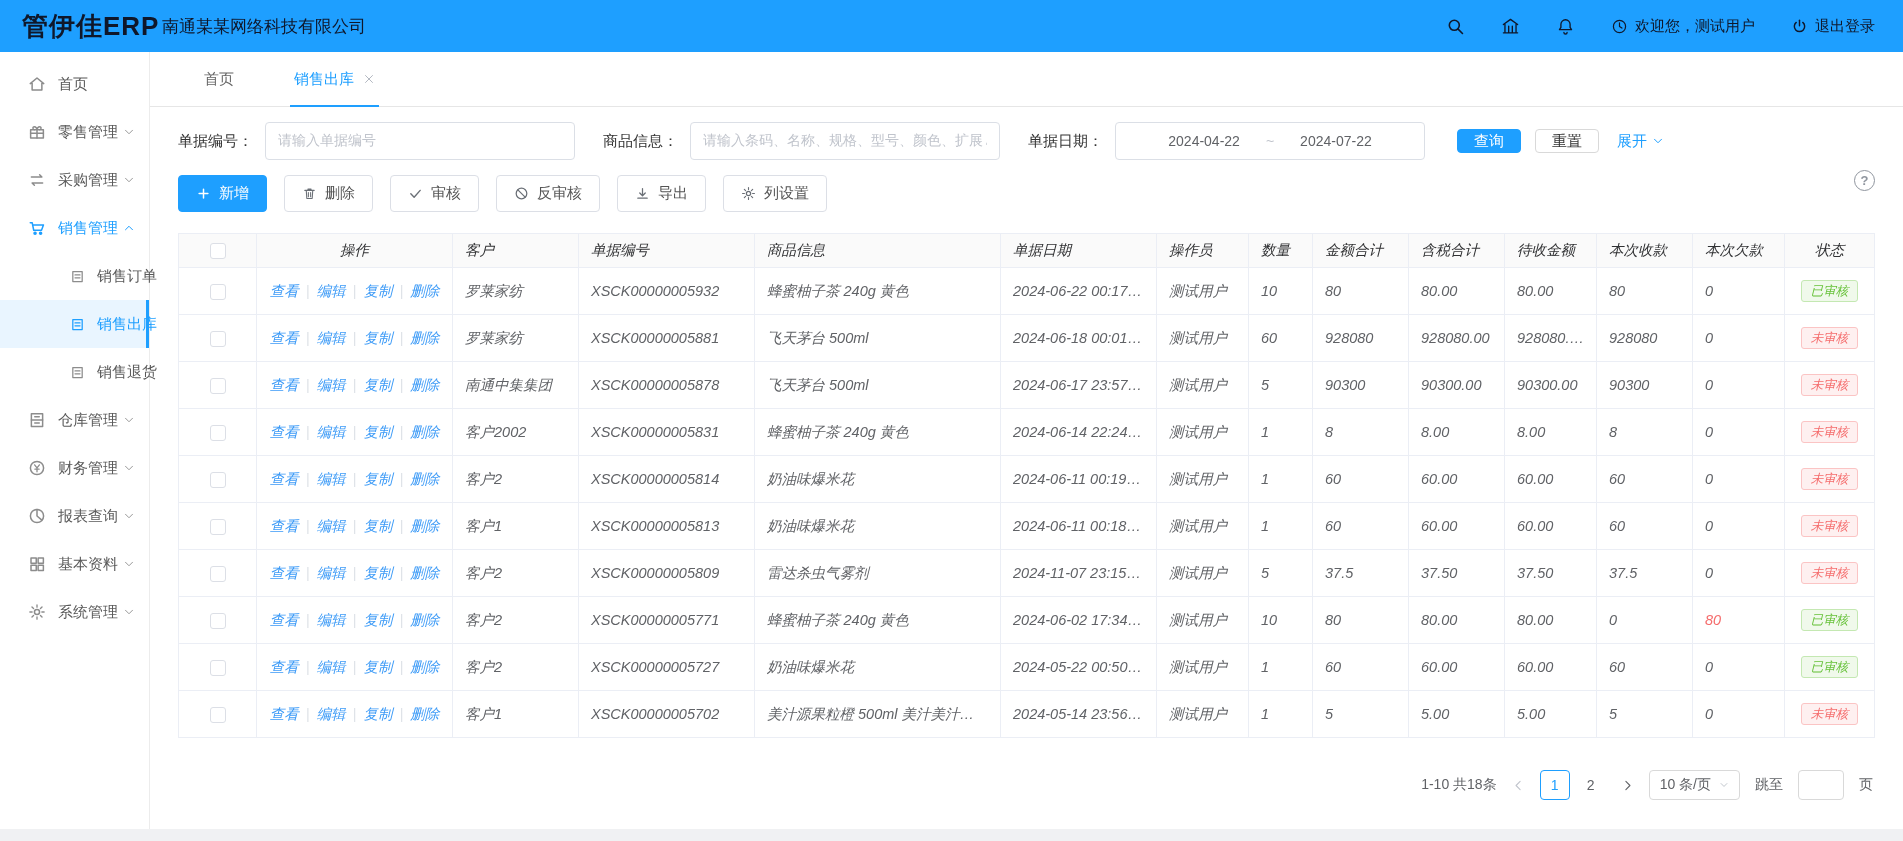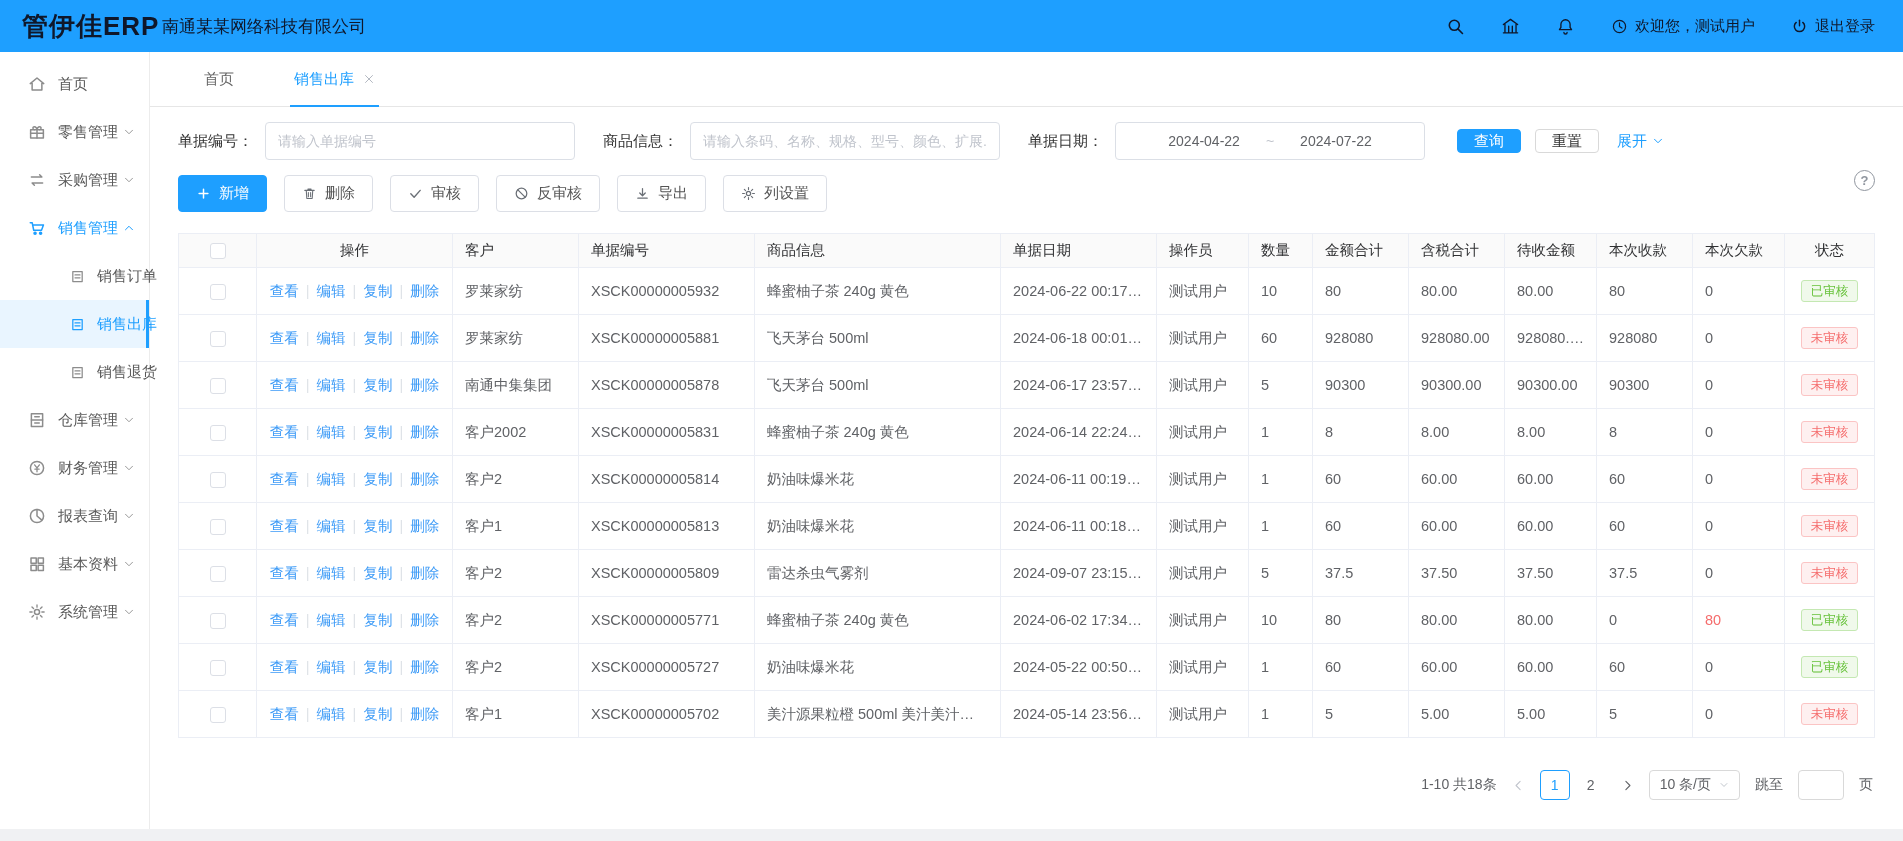--- a/index.html
+++ b/index.html
@@ -44,21 +44,21 @@
   .tab-close { margin-left:9px; width:12px; height:12px; color:#b4b9c2; display:inline-flex; cursor:pointer; }
   .tab-close svg { width:100%; height:100%; }
 
   .content { flex:1; padding:0 28px; position:relative; }
 
   
   .filters { margin-top:15px; display:flex; align-items:center; }
   .f-label { font-size:15px; color:#333; white-space:nowrap; }
   .f-input { width:310px; height:38px; border:1px solid #dbdfe6; border-radius:4px;
     padding:15px 12px; font-size:14px; color:#606266; margin-left:12px; outline:none;
-    font-family:Liberation Sans, sans-serif; }
+    font-family:Liberation Mono, monospace; }
   .f-input::placeholder { color:#c0c4cc; }
   .f-group { display:flex; align-items:center; }
   .f-group + .f-group { margin-left:28px; }
   .daterange { width:310px; height:38px; border:1px solid #dbdfe6; border-radius:4px;
     margin-left:12px; display:flex; align-items:center; justify-content:center; gap:26px;
     font-size:14px; color:#606266; cursor:pointer; }
   .btn { height:24px; border-radius:4px; font-size:15px; cursor:pointer; border:1px solid #d9d9d9;
     background:#fff; color:#333; display:inline-flex; align-items:center; justify-content:center;
     font-family:inherit; }
   .btn-search { width:64px; margin-left:32px; background:#1e9fff; border-color:#1e9fff; color:#fff; }
@@ -74,21 +74,21 @@
     font-family:inherit; }
   .tbtn .tic { width:15px; height:15px; display:inline-flex; color:#6a6f76; }
   .tbtn .tic svg { width:100%; height:100%; }
   .tbtn.primary { background:#1e9fff; border-color:#1e9fff; color:#fff; }
   .tbtn.primary .tic { color:#fff; }
   .help { position:absolute; top:63px; right:28px; width:21px; height:21px; border:1.5px solid #8f959e;
     border-radius:50%; color:#8f959e; font-size:13px; display:flex; align-items:center; justify-content:center;
     cursor:pointer; font-weight:bold; }
 
   
-  table { width:100%; border-collapse:collapse; table-layout:fixed; margin-top:21px; }
+  table { width:100%; border-collapse:collapse; table-layout:fixed; margin-top:21px;font-style:italic; }
   th, td { border:1px solid #ebeef5; font-weight:normal; }
   th { height:34px; background:#fafafa; color:#303133; font-size:14.5px; text-align:left; padding:0 12px; }
   td { height:47px; color:#606266; font-size:14.5px; padding:0 12px; white-space:nowrap;
     overflow:hidden; text-overflow:ellipsis; }
   th.c, td.c { text-align:center; padding:0 4px; }
   .cbx { width:16px; height:16px; border:1px solid #dcdfe6; border-radius:3px; display:inline-block;
     background:#fff; vertical-align:middle; cursor:pointer; }
   td a { color:#3d9bf7; text-decoration:none; cursor:pointer; }
   .sep { color:#dfe3e8; margin:0 7px; }
   .badge { display:inline-block; padding:4px 9px; border-radius:3px; font-size:12.5px; line-height:1; }
@@ -545,21 +545,21 @@
               <td>60</td>
               <td><span class="">0</span></td>
               <td class="c"><span class="badge unapproved">未审核</span></td>
             </tr>
             <tr>
               <td class="c"><span class="cbx"></span></td>
               <td class="c"><a>查看</a><span class="sep">|</span><a>编辑</a><span class="sep">|</span><a>复制</a><span class="sep">|</span><a>删除</a></td>
               <td>客户2</td>
               <td>XSCK00000005809</td>
               <td>雷达杀虫气雾剂</td>
-              <td>2024-09-07 23:15:13</td>
+              <td>2024-11-07 23:15:13</td>
               <td>测试用户</td>
               <td>5</td>
               <td>37.5</td>
               <td>37.50</td>
               <td>37.50</td>
               <td>37.5</td>
               <td><span class="">0</span></td>
               <td class="c"><span class="badge unapproved">未审核</span></td>
             </tr>
             <tr>

